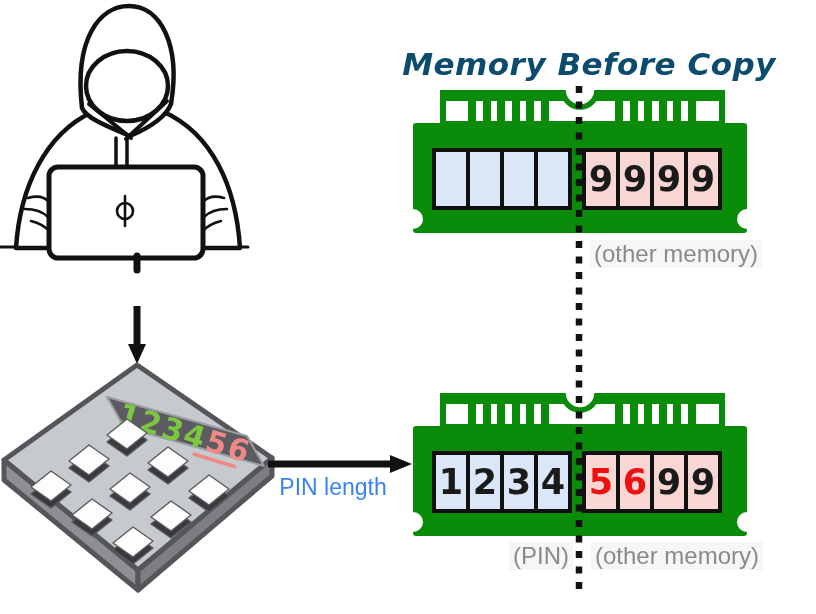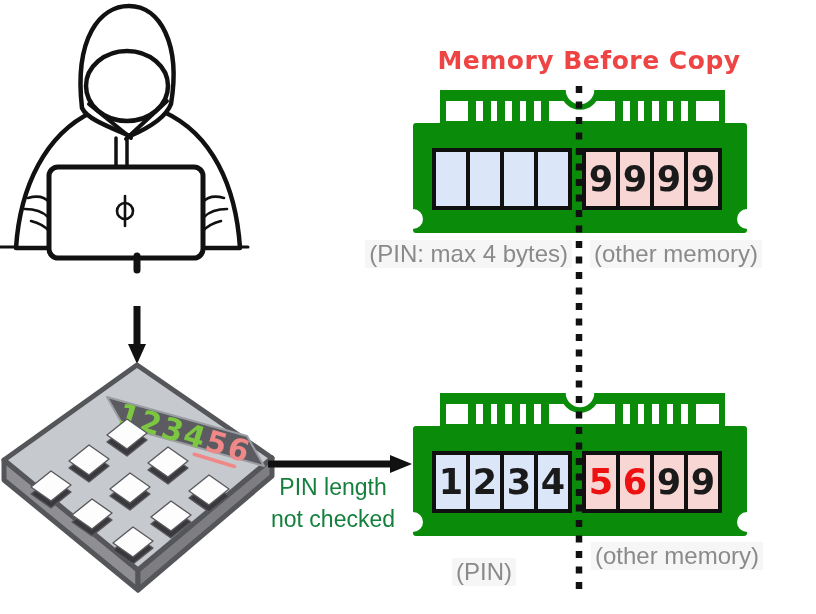--- a/index.html
+++ b/index.html
@@ -2,31 +2,31 @@
 <html><head>
 <meta charset="utf-8">
 <style>
   html,body{margin:0;padding:0;background:#fff;}
   #stage{position:relative;width:816px;height:614px;background:#fff;overflow:hidden;
          font-family:"Liberation Sans",sans-serif;}
   #stage svg{position:absolute;left:0;top:0;}
 
   
   .mem-title{position:absolute;transform:translateX(-50%);white-space:nowrap;
-             font-family:"DejaVu Sans",sans-serif;font-weight:700;font-size:25px;
-             color:#ef4444;letter-spacing:.5px;}
+             font-family:"DejaVu Sans",sans-serif;font-weight:700;font-size:31px;
+             color:#0c4a6e;letter-spacing:.5px;font-style:italic;}
   #title-before{left:589px;top:46px;}
   #title-after{left:583px;top:579px;}
 
   
   .region-label{position:absolute;font-size:24px;color:#8a8a8a;background:#f6f6f6;
                 padding:0 4px;white-space:nowrap;}
   #lbl-before-left{right:244px;top:240px;}
   #lbl-before-right{left:590px;top:240px;}
-  #lbl-after-left{left:484px;top:542px;transform:translateX(-50%);margin-top:16px;}
+  #lbl-after-left{left:541px;top:542px;transform:translateX(-50%);}
   #lbl-after-right{left:591px;top:542px;}
 
   
   .cellbox{position:absolute;width:140px;height:62px;box-sizing:border-box;
            border:4px solid #101010;background:#101010;display:flex;gap:4px;}
   .cell{flex:1;display:flex;align-items:center;justify-content:center;
         font-family:"DejaVu Sans",sans-serif;font-weight:700;font-size:35px;color:#1a1a1a;}
   .cellbox.blue .cell{background:#dbe7f8;}
   .cellbox.pink .cell{background:#f8d6d4;}
   #cb-before-pin{left:432px;top:148px;}
@@ -34,21 +34,21 @@
   #cb-after-pin{left:432px;top:451px;}
   #cb-after-other{left:582px;top:451px;}
 
   
   #pin-caption{position:absolute;left:56px;top:272px;font-size:28px;font-weight:700;
                white-space:nowrap;color:#111;}
   #pin-caption .overflow{color:#e60000;border-bottom:4px solid #e60000;}
 
   
   #arrow-label{position:absolute;left:333px;top:471px;transform:translateX(-50%);
-               font-size:23px;color:#15803d;text-align:center;line-height:32px;white-space:nowrap;}
+               font-size:23px;color:#3b82f6;text-align:center;line-height:32px;white-space:nowrap;}
 </style>
 </head>
 <body>
 
 <div id="stage">
 
   <svg width="816" height="614" viewBox="0 0 816 614">
 
     <g stroke="#111" fill="none" stroke-linecap="round" stroke-linejoin="round">
 
@@ -188,26 +188,24 @@
       <circle cx="413" cy="522" r="10" fill="#fff"></circle>
         <circle cx="747" cy="522" r="10" fill="#fff"></circle>
     </g>
 
     <line x1="579" y1="86" x2="579" y2="597" stroke="#111" stroke-width="6.5" stroke-dasharray="7 8.5"></line>
   </svg>
 
 
   <div id="arrow-label">
     <div>PIN length</div>
-    <div>not checked</div>
   </div>
 
   <div class="mem-title" id="title-before">Memory Before Copy</div>
 
-  <div class="region-label" id="lbl-before-left">(PIN: max 4 bytes)</div>
   <div class="region-label" id="lbl-before-right">(other memory)</div>
   <div class="region-label" id="lbl-after-left">(PIN)</div>
   <div class="region-label" id="lbl-after-right">(other memory)</div>
 
   <div class="cellbox blue" id="cb-before-pin">
       <div class="cell" style="color: rgb(26, 26, 26);"></div>
       <div class="cell" style="color: rgb(26, 26, 26);"></div>
       <div class="cell" style="color: rgb(26, 26, 26);"></div>
       <div class="cell" style="color: rgb(26, 26, 26);"></div>
     </div>

